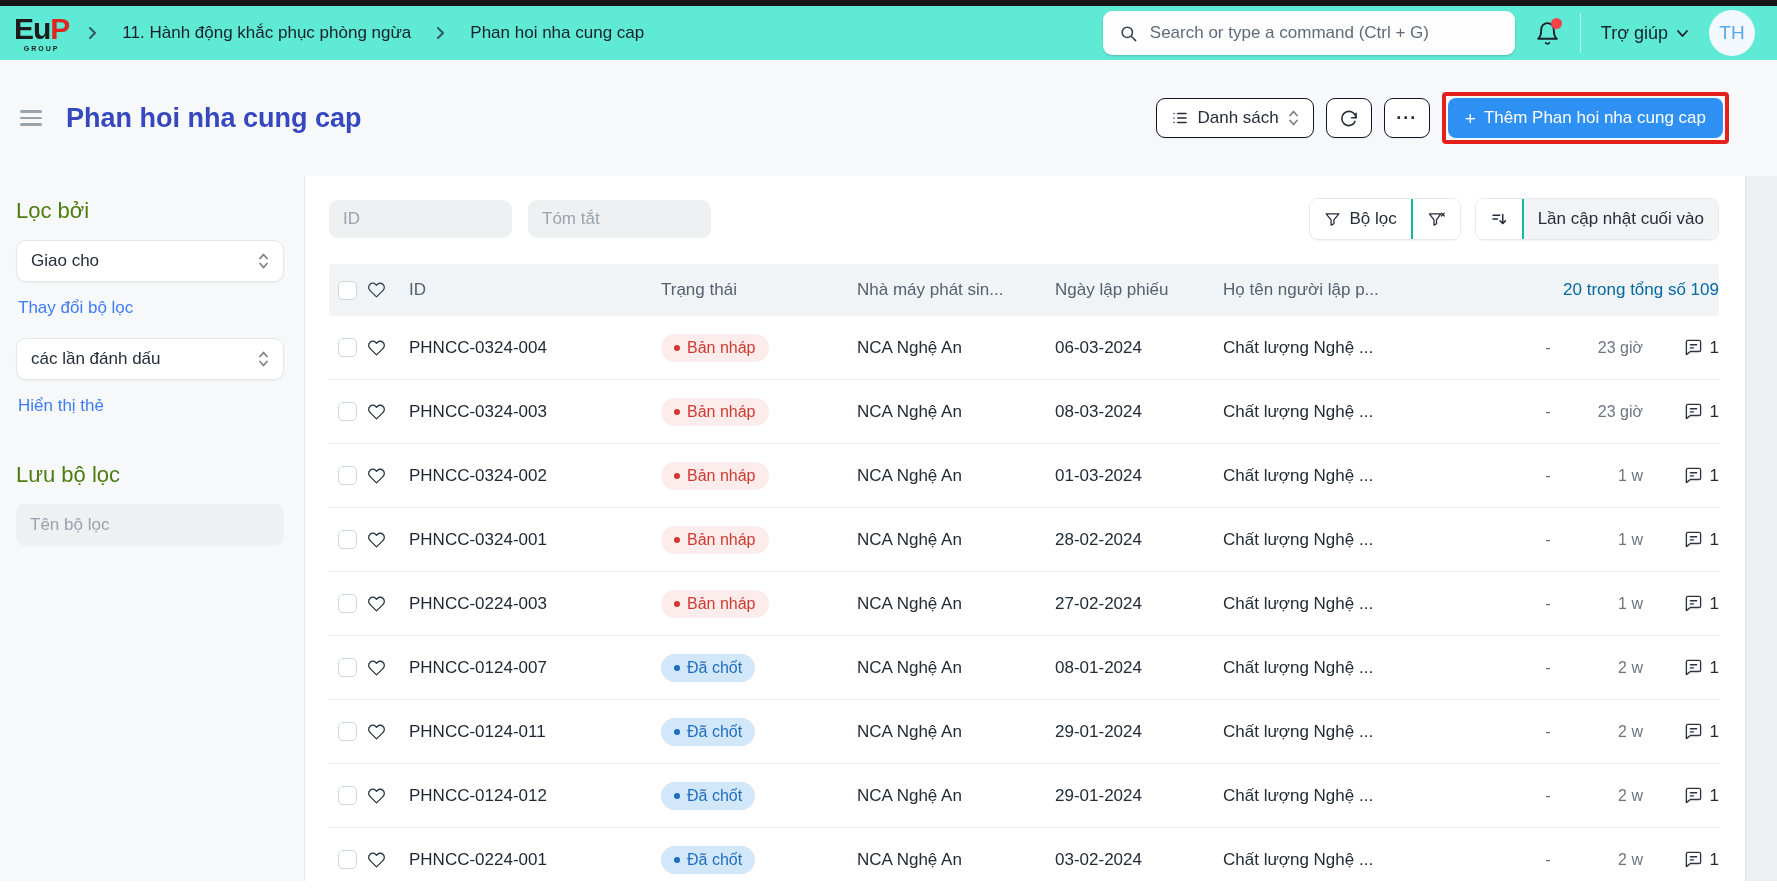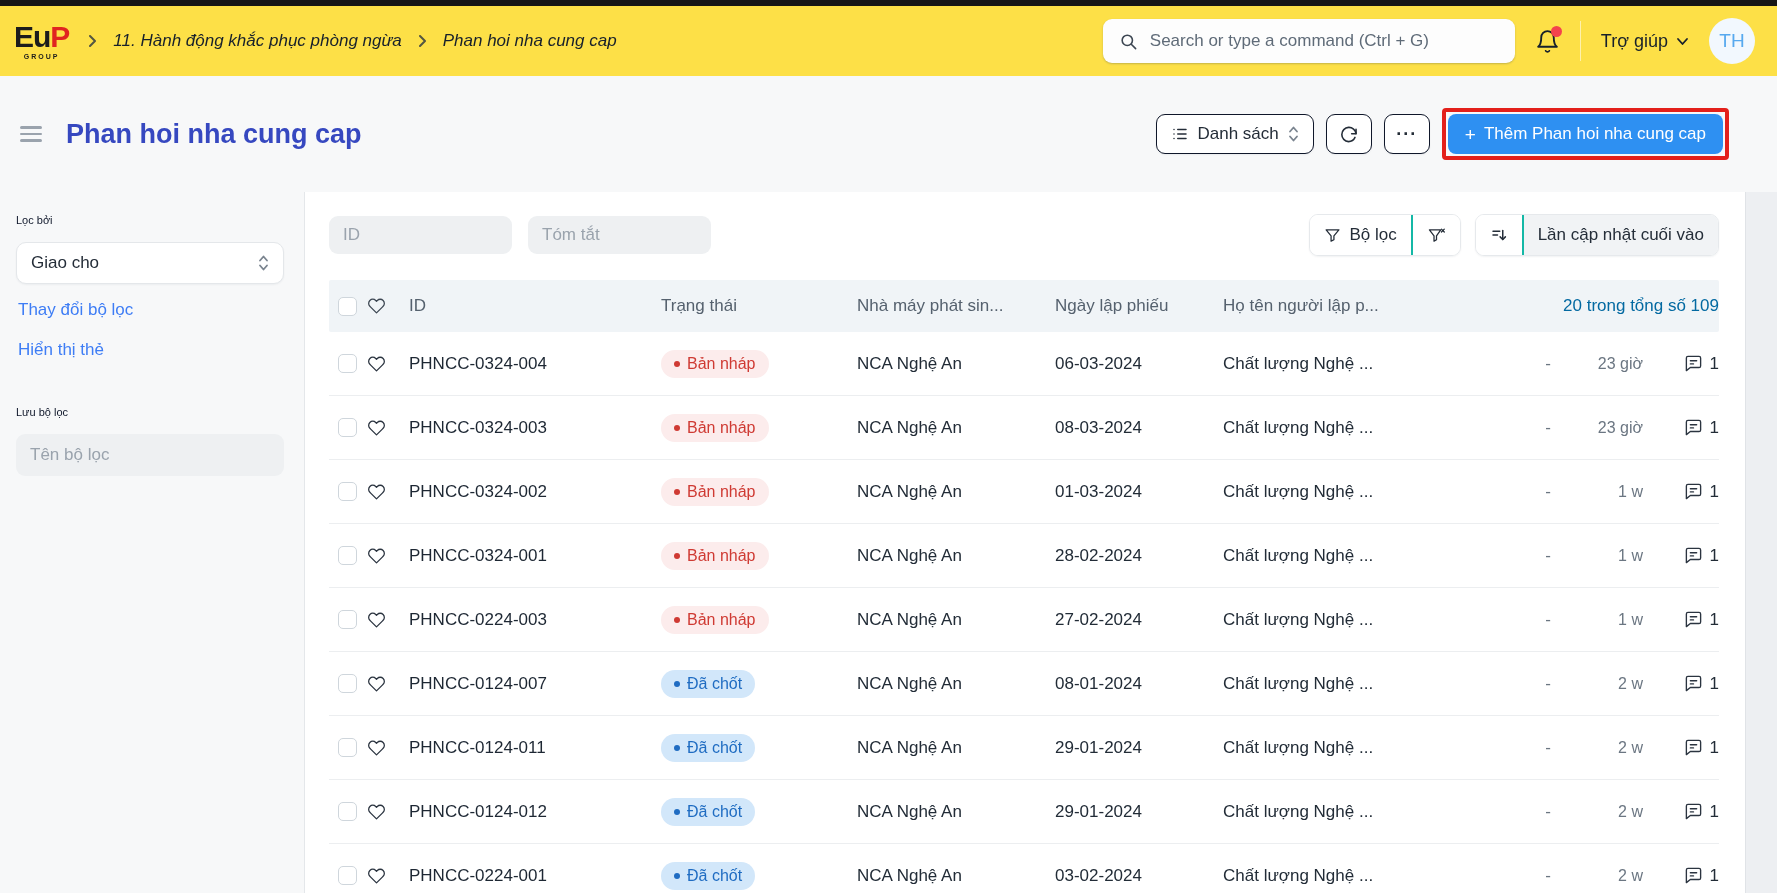--- a/index.html
+++ b/index.html
@@ -1,26 +1,26 @@
 <!DOCTYPE html>
 <html><head>
 <meta charset="utf-8">
 <style>
   * { margin:0; padding:0; box-sizing:border-box; }
   html,body { width:1777px; height:893px; overflow:hidden; }
   body { font-family:"Liberation Sans","DejaVu Sans",sans-serif; background:#fff; color:#1d2733; }
 
   
   .top-strip { height:6px; background:#161616; }
-  .navbar { height:70px; background:#fde047; display:flex; align-items:center; padding:0 22px 0 14px; }
+  .navbar { height:54px; background:#5eead4; display:flex; align-items:center; padding:0 22px 0 14px; }
   .logo { display:flex; flex-direction:column; align-items:center; line-height:1; margin-right:18px; }
   .logo-main { font-weight:bold; font-size:30px; letter-spacing:-1px; color:#1c1c1c; }
   .logo-main .logo-p { color:#e02420; }
   .logo-sub { font-size:7px; font-weight:bold; color:#1c1c1c; letter-spacing:2px; margin-top:1px; }
-  .breadcrumb { display:flex; align-items:center; gap:15px; font-size:17px; color:#17202b;font-style:italic; }
+  .breadcrumb { display:flex; align-items:center; gap:24px; font-size:17px; color:#17202b; }
   .crumb-chev { color:#2a3440; opacity:.8; display:flex; }
   .nav-right { margin-left:auto; display:flex; align-items:center; gap:20px; }
   .searchbox { width:412px; height:44px; background:#fdfdfd; border-radius:9px; display:flex; align-items:center;
                gap:12px; padding:0 16px; box-shadow:0 1px 2px rgba(30,50,80,.25); }
   .searchbox .ph { color:#5f6b78; font-size:17px; }
   .bell-wrap { position:relative; display:flex; cursor:pointer; }
   .bell-dot { position:absolute; top:-3px; right:-2px; width:11px; height:11px; border-radius:50%; background:#f4434d; }
   .nav-divider { width:1px; height:40px; background:rgba(255,255,255,.55); }
   .help { display:flex; align-items:center; gap:8px; font-size:18px; color:#17202b; cursor:pointer; }
   .avatar { width:46px; height:46px; border-radius:50%; background:#f2f8fe; color:#57a9ef; font-size:19px;
@@ -37,21 +37,21 @@
   .btn-icononly { width:46px; justify-content:center; padding:0; }
   .ellipsis-glyph { font-size:18px; letter-spacing:1px; color:#242d38; font-weight:bold; }
   .red-anno { border:4px solid #e3201b; border-radius:4px; padding:2px; }
   .btn-primary { background:#2e90f2; color:#fff; border:none; border-radius:8px; height:40px; display:flex;
                  align-items:center; gap:8px; padding:0 17px; font-size:17px; cursor:pointer; }
   .plus-glyph { font-size:19px; line-height:1; }
 
   
   .content { display:flex; height:705px; }
   .sidebar { width:305px; background:#f7f8f9; border-right:1px solid #e4e7ea; padding:22px 20px 0 16px; flex-shrink:0; }
-  .side-label { color:#0f172a; font-size:11px; margin-bottom:16px; }
+  .side-label { color:#4d7c0f; font-size:22px; margin-bottom:16px; }
   .side-select { background:#fff; border:1px solid #e4e7ea; border-radius:10px; height:42px; display:flex;
                  align-items:center; padding:0 14px; font-size:17px; color:#242d38; margin-bottom:16px;
                  box-shadow:0 1px 2px rgba(25,39,52,.05); cursor:pointer; }
   .side-select .caret { margin-left:auto; color:#7a848f; display:flex; }
   .side-link { display:block; color:#3e7df5; font-size:17px; margin:4px 0 20px 2px; text-decoration:none; cursor:pointer; }
   .side-gap { height:26px; }
   .side-input { width:100%; background:#eef0f2; border:none; border-radius:9px; height:42px; padding:0 14px;
                 font-size:17px; color:#0f172a; }
   .side-input::placeholder { color:#9aa3ad; }
 
@@ -198,20 +198,29 @@
     <div class="side-select">
       <span>Giao cho</span>
       <span class="caret">
         <svg width="11" height="18" viewBox="0 0 11 18" fill="none" stroke="currentColor" stroke-width="1.8" stroke-linecap="round" stroke-linejoin="round">
             <polyline points="2,6.5 5.5,2.5 9,6.5"></polyline>
             <polyline points="2,11.5 5.5,15.5 9,11.5"></polyline>
           </svg>
       </span>
     </div>
     <a class="side-link">Thay đổi bộ lọc</a>
+    <div class="side-select">
+      <span>các lần đánh dấu</span>
+      <span class="caret">
+        <svg width="11" height="18" viewBox="0 0 11 18" fill="none" stroke="currentColor" stroke-width="1.8" stroke-linecap="round" stroke-linejoin="round">
+            <polyline points="2,6.5 5.5,2.5 9,6.5"></polyline>
+            <polyline points="2,11.5 5.5,15.5 9,11.5"></polyline>
+          </svg>
+      </span>
+    </div>
     <a class="side-link">Hiển thị thẻ</a>
     <div class="side-gap"></div>
     <div class="side-label">Lưu bộ lọc</div>
     <input class="side-input" placeholder="Tên bộ lọc" style="">
   </div>
 
   <div class="main">
     <div class="toolbar">
       <input class="flt-input" placeholder="ID" style="">
       <input class="flt-input" placeholder="Tóm tắt" style="">

